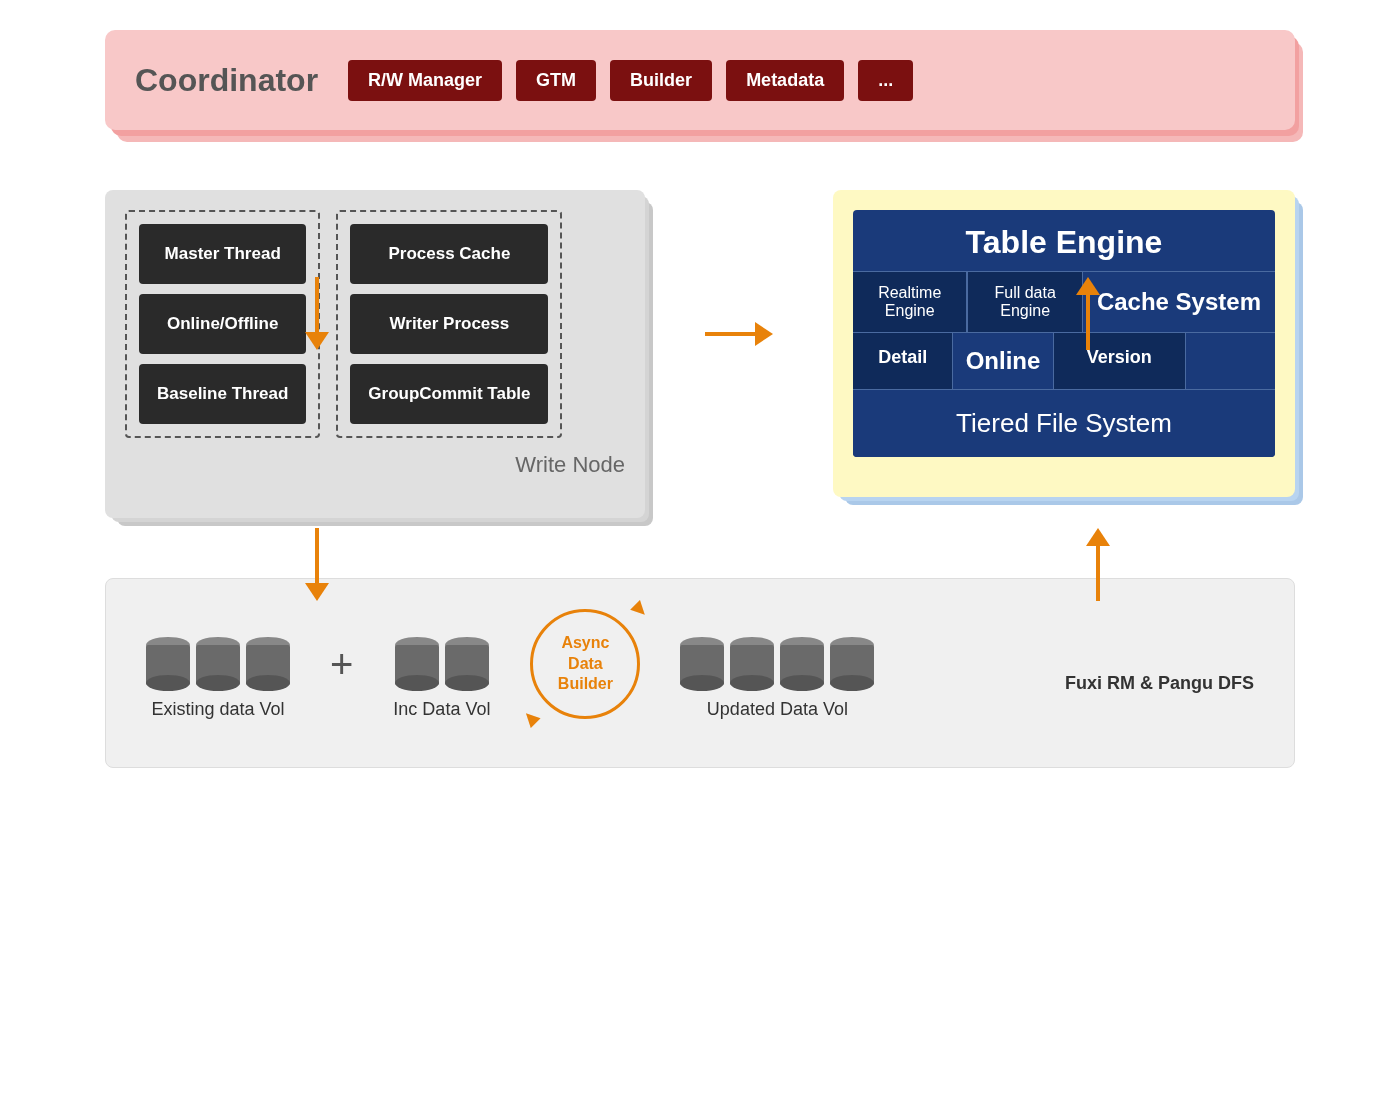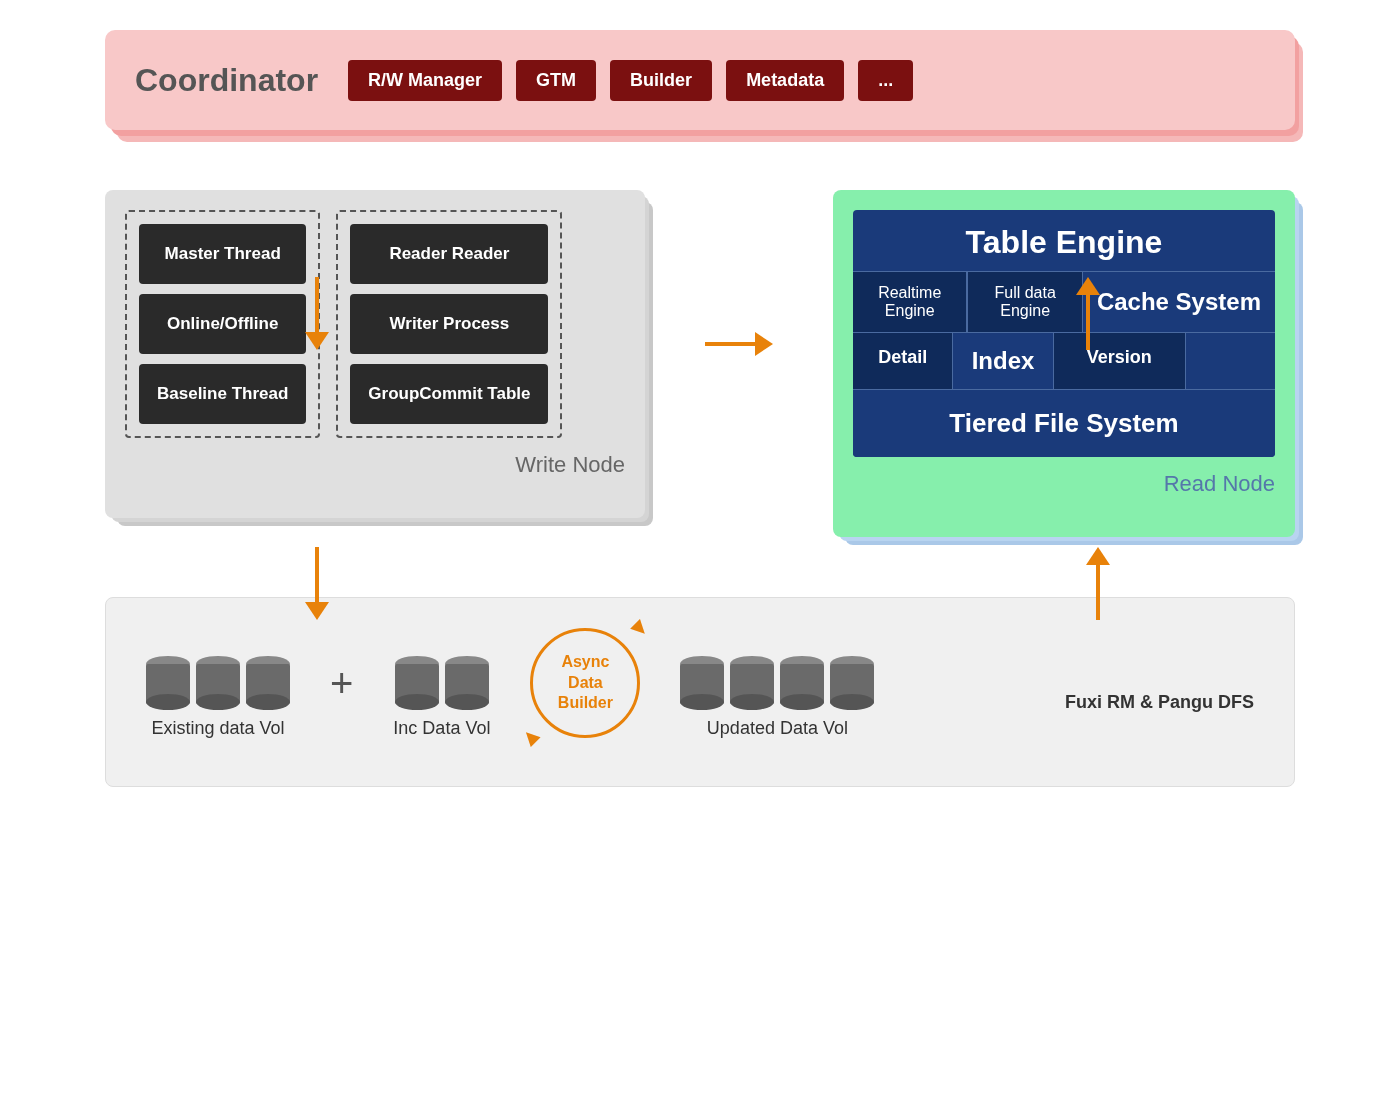--- a/index.html
+++ b/index.html
@@ -188,21 +188,21 @@
       top: 6px;
       left: 6px;
       width: calc(100% - 2px);
       height: calc(100% - 2px);
       background: #b8d4f0;
       border-radius: 8px;
     }
 
     .read-node-box {
       position: relative;
-      background: #86efac;
+      background: #fef9c3;
       border-radius: 8px;
       padding: 20px 20px 40px 20px;
       z-index: 2;
     }
 
     .table-engine-outer {
       background: #1a3a7a;
       border-radius: 4px;
       padding: 0;
       overflow: hidden;
@@ -285,21 +285,21 @@
       font-weight: 600;
       padding: 14px 28px;
       text-align: center;
       flex: 1;
     }
 
     .tiered-fs {
       background: #1a3a7a;
       color: white;
       font-size: 26px;
-      font-weight: 700;
+      font-weight: 400;
       text-align: center;
       padding: 18px 0;
       border-top: 1px solid #4a6aa0;
     }
 
     .read-node-label {
       text-align: right;
       font-size: 22px;
       color: #5577aa;
       margin-top: 14px;
@@ -514,21 +514,21 @@
       <div class="write-node-box">
         <div class="write-node-inner">
 
           <div class="dashed-box">
             <div class="dark-block">Master Thread</div>
             <div class="dark-block">Online/Offline</div>
             <div class="dark-block">Baseline Thread</div>
           </div>
 
           <div class="dashed-box">
-            <div class="dark-block">Reader Reader</div>
+            <div class="dark-block">Process Cache</div>
             <div class="dark-block">Writer Process</div>
             <div class="dark-block">GroupCommit Table</div>
           </div>
         </div>
         <div class="write-node-label">Write Node</div>
       </div>
     </div>
 
     <div style="display:flex; align-items:center; align-self:center; margin-bottom:40px;">
       <div class="arrow-line-h" style="width:50px;"></div>
@@ -547,29 +547,28 @@
             <div style="flex:1; display:flex;">
               <div class="te-cell te-cell-dark" style="flex:1;">Realtime Engine</div>
               <div class="te-cell te-cell-dark" style="flex:1; border-left:1px solid #4a6aa0;">Full data Engine</div>
             </div>
             <div class="cache-system-cell">Cache System</div>
           </div>
 
           <div class="table-engine-row2">
             <div style="flex:1; display:flex;">
               <div class="te-detail">Detail</div>
-              <div class="te-index">Index</div>
+              <div class="te-index">Online</div>
               <div class="te-version">Version</div>
             </div>
             <div style="min-width:90px; background:#1a3a7a; border-left:1px solid #4a6aa0;"></div>
           </div>
 
           <div class="tiered-fs">Tiered File System</div>
         </div>
-        <div class="read-node-label">Read Node</div>
       </div>
     </div>
 
   </div>
 
   <div style="position:relative; height:0; margin-top:-10px;">
 
     <div style="position:absolute; left:200px; top:0; display:flex; flex-direction:column; align-items:center; z-index:10;">
       <div class="arrow-line-v" style="height:55px;"></div>
       <div class="arrow-head-down"></div>

